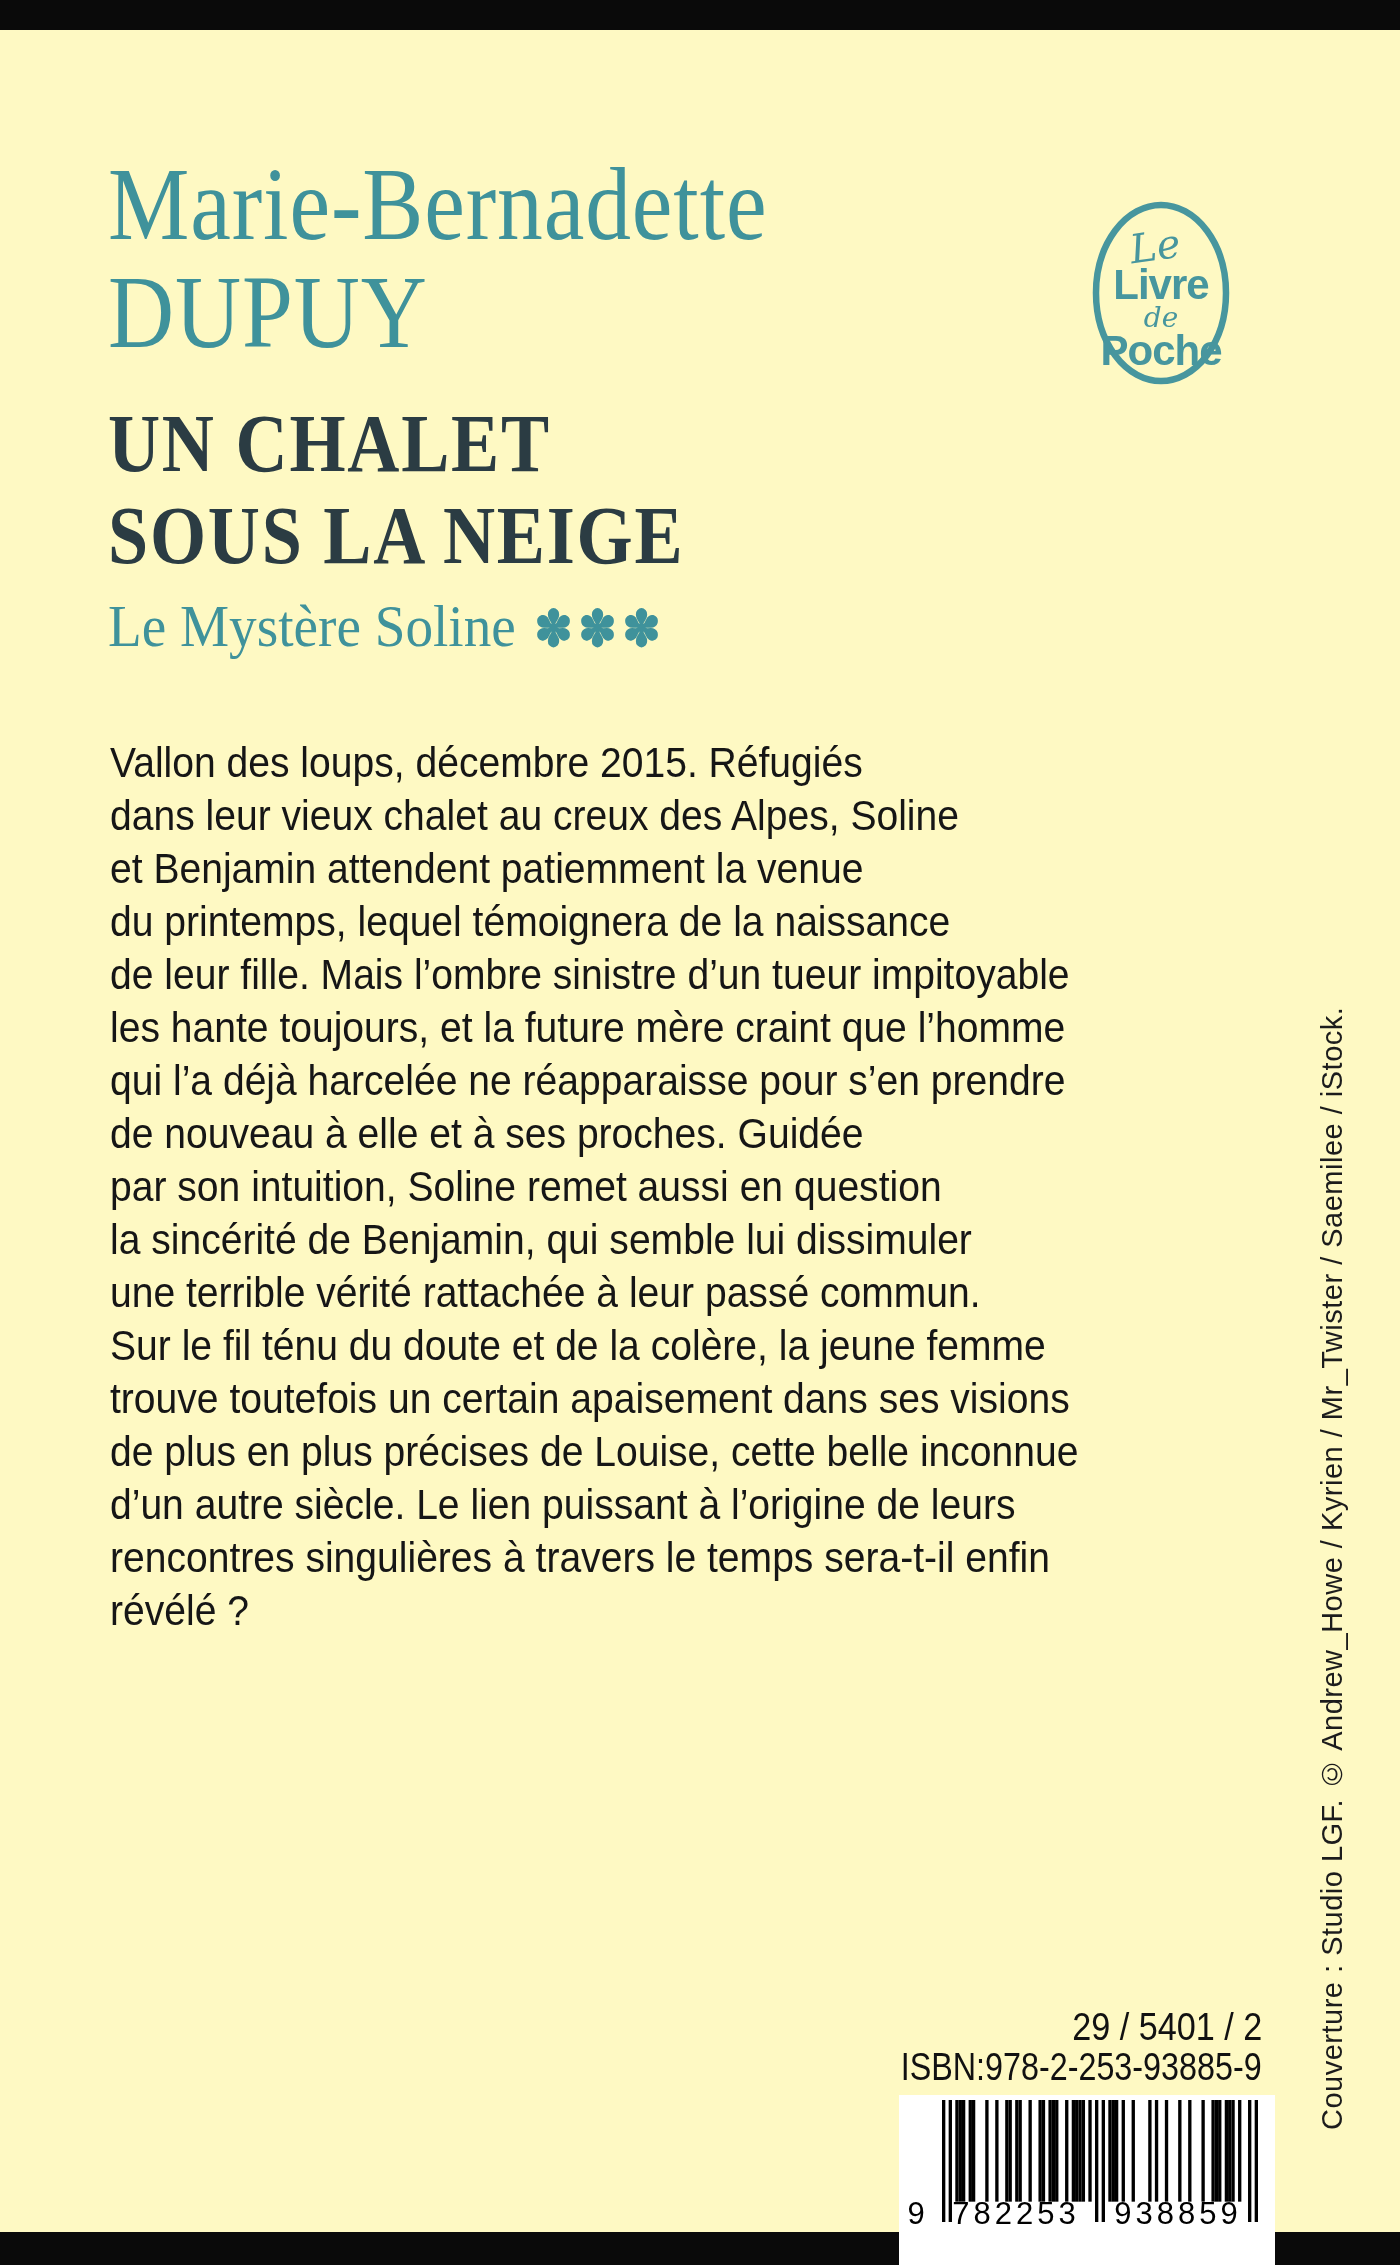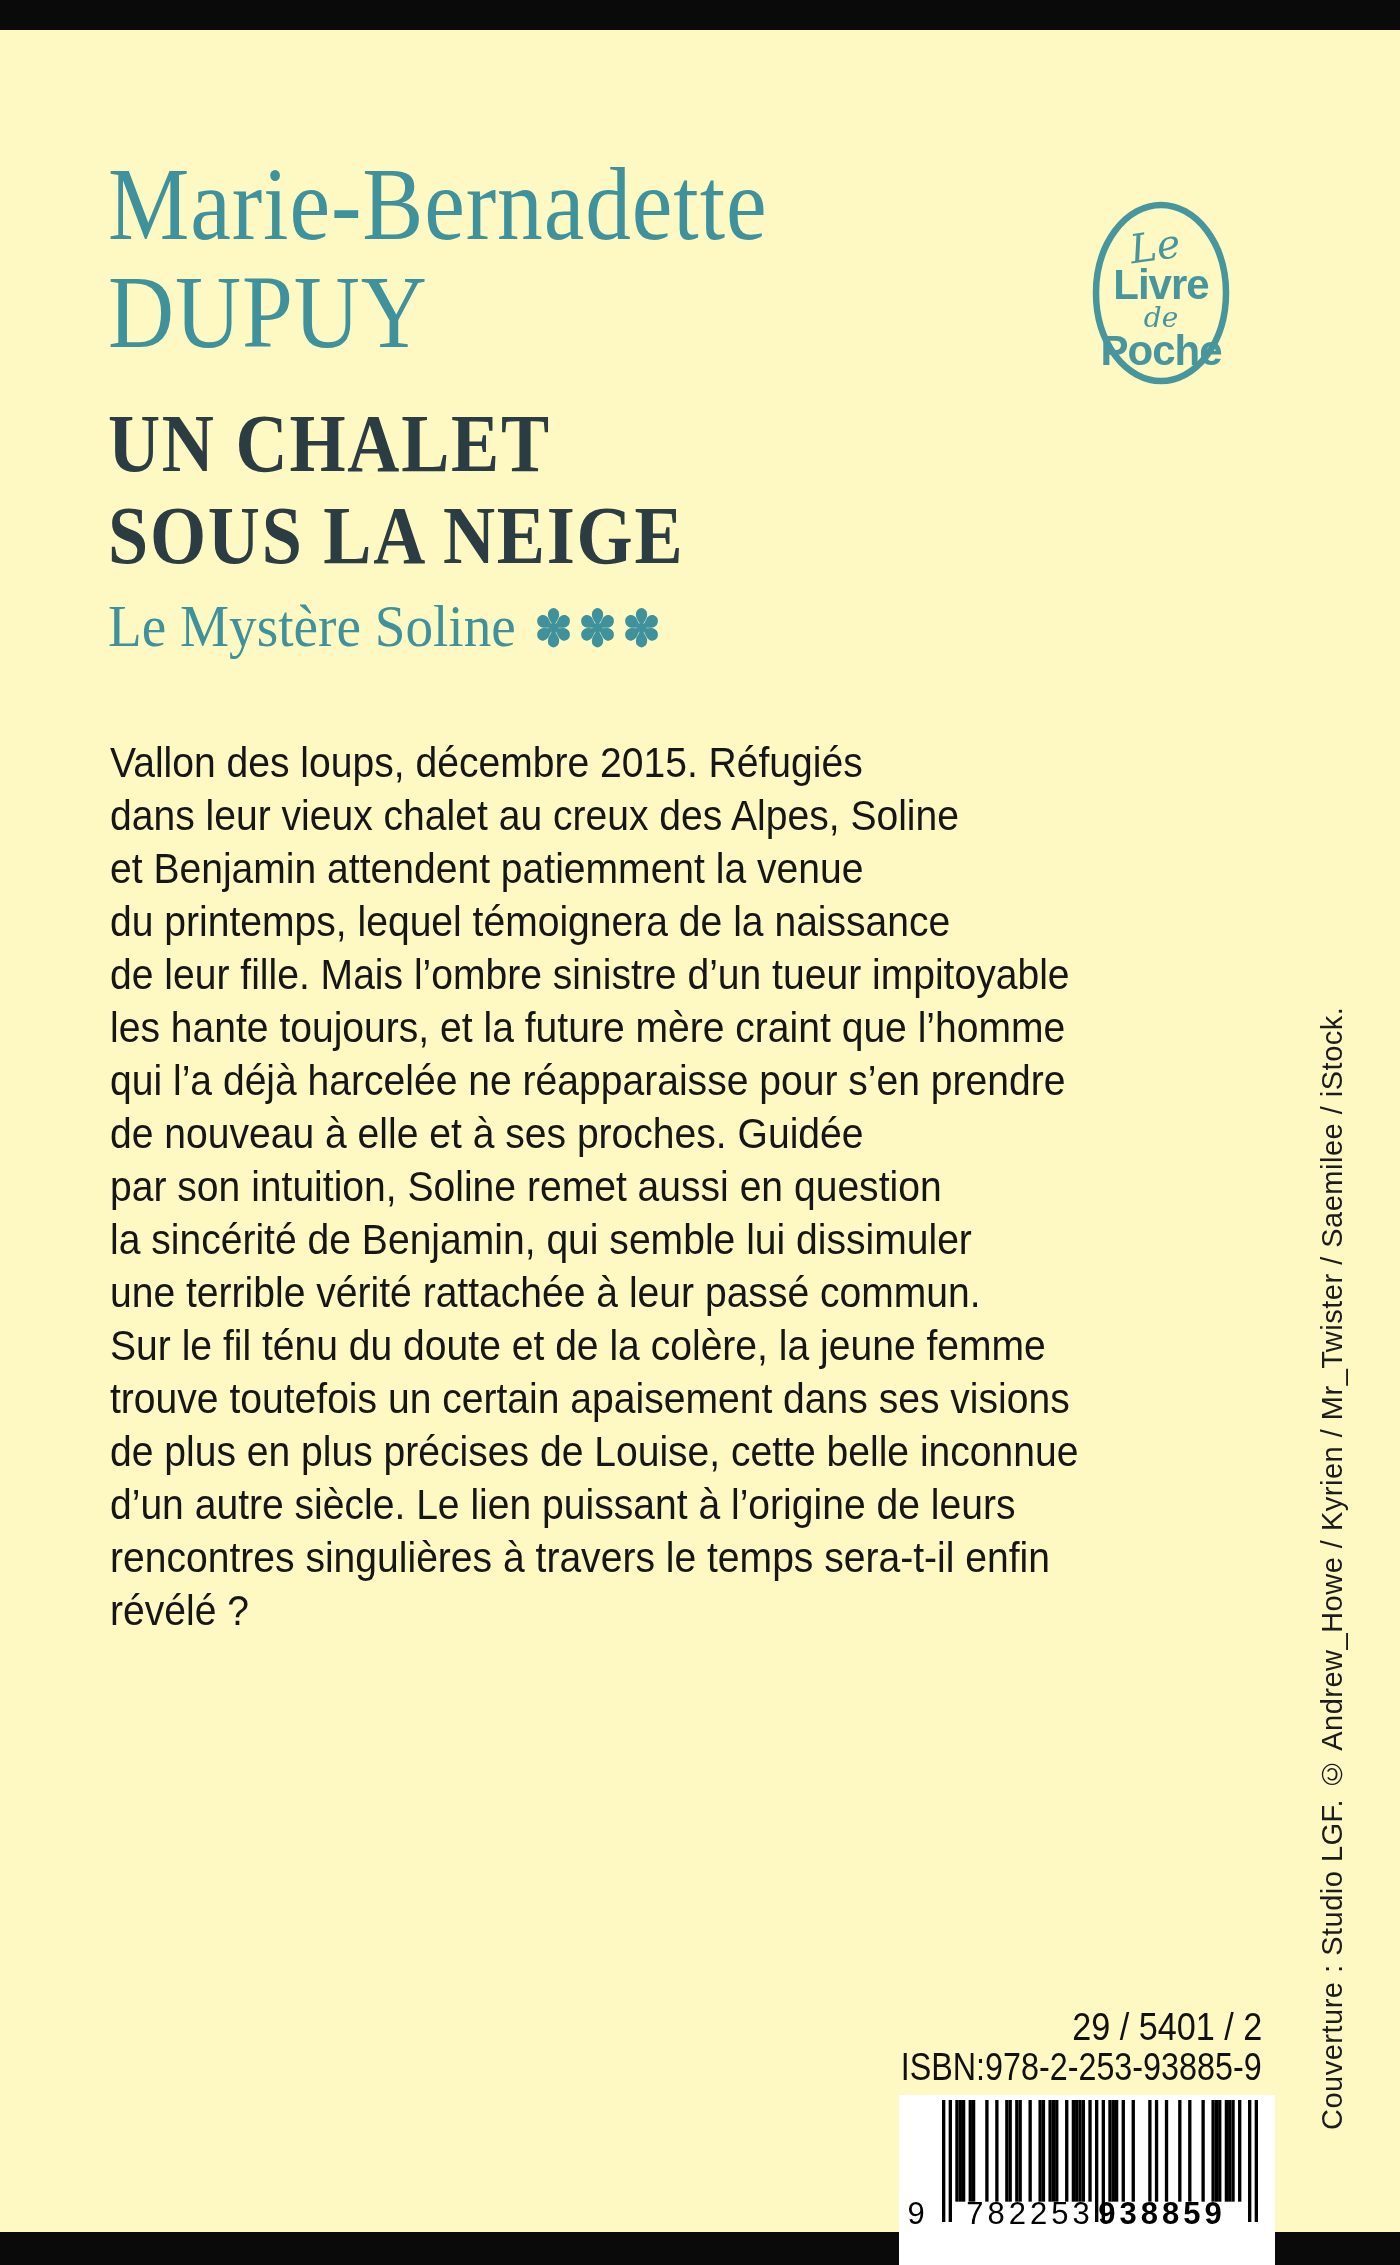--- a/index.html
+++ b/index.html
@@ -73,22 +73,22 @@
     background:#fff;z-index:5;
   }
   .panel svg{position:absolute;left:43px;top:5px;width:316px;height:122px;}
   .bc-num{
     position:absolute;top:102px;height:34px;
     font-size:31px;color:#000;line-height:34px;
     display:flex;justify-content:center;letter-spacing:4px;
     background:transparent;
   }
   .bc-n1{left:2px;width:30px;letter-spacing:0;}
-  .bc-g1{left:60px;width:142px;}
-  .bc-g2{left:192px;width:142px;font-weight:bold;}
+  .bc-g1{left:46px;width:142px;}
+  .bc-g2{left:208px;width:142px;}
 
   .logo{position:absolute;left:1091px;top:200px;width:140px;height:186px;}
   .logo text{fill:#47969e;}
   .logo .script{font-family:"DejaVu Serif","Liberation Serif",serif;font-style:italic;}
   .logo .plain{font-family:"Liberation Sans",sans-serif;font-weight:bold;letter-spacing:-1px;}
 </style>
 </head>
 <body>
 
 <div class="page">

